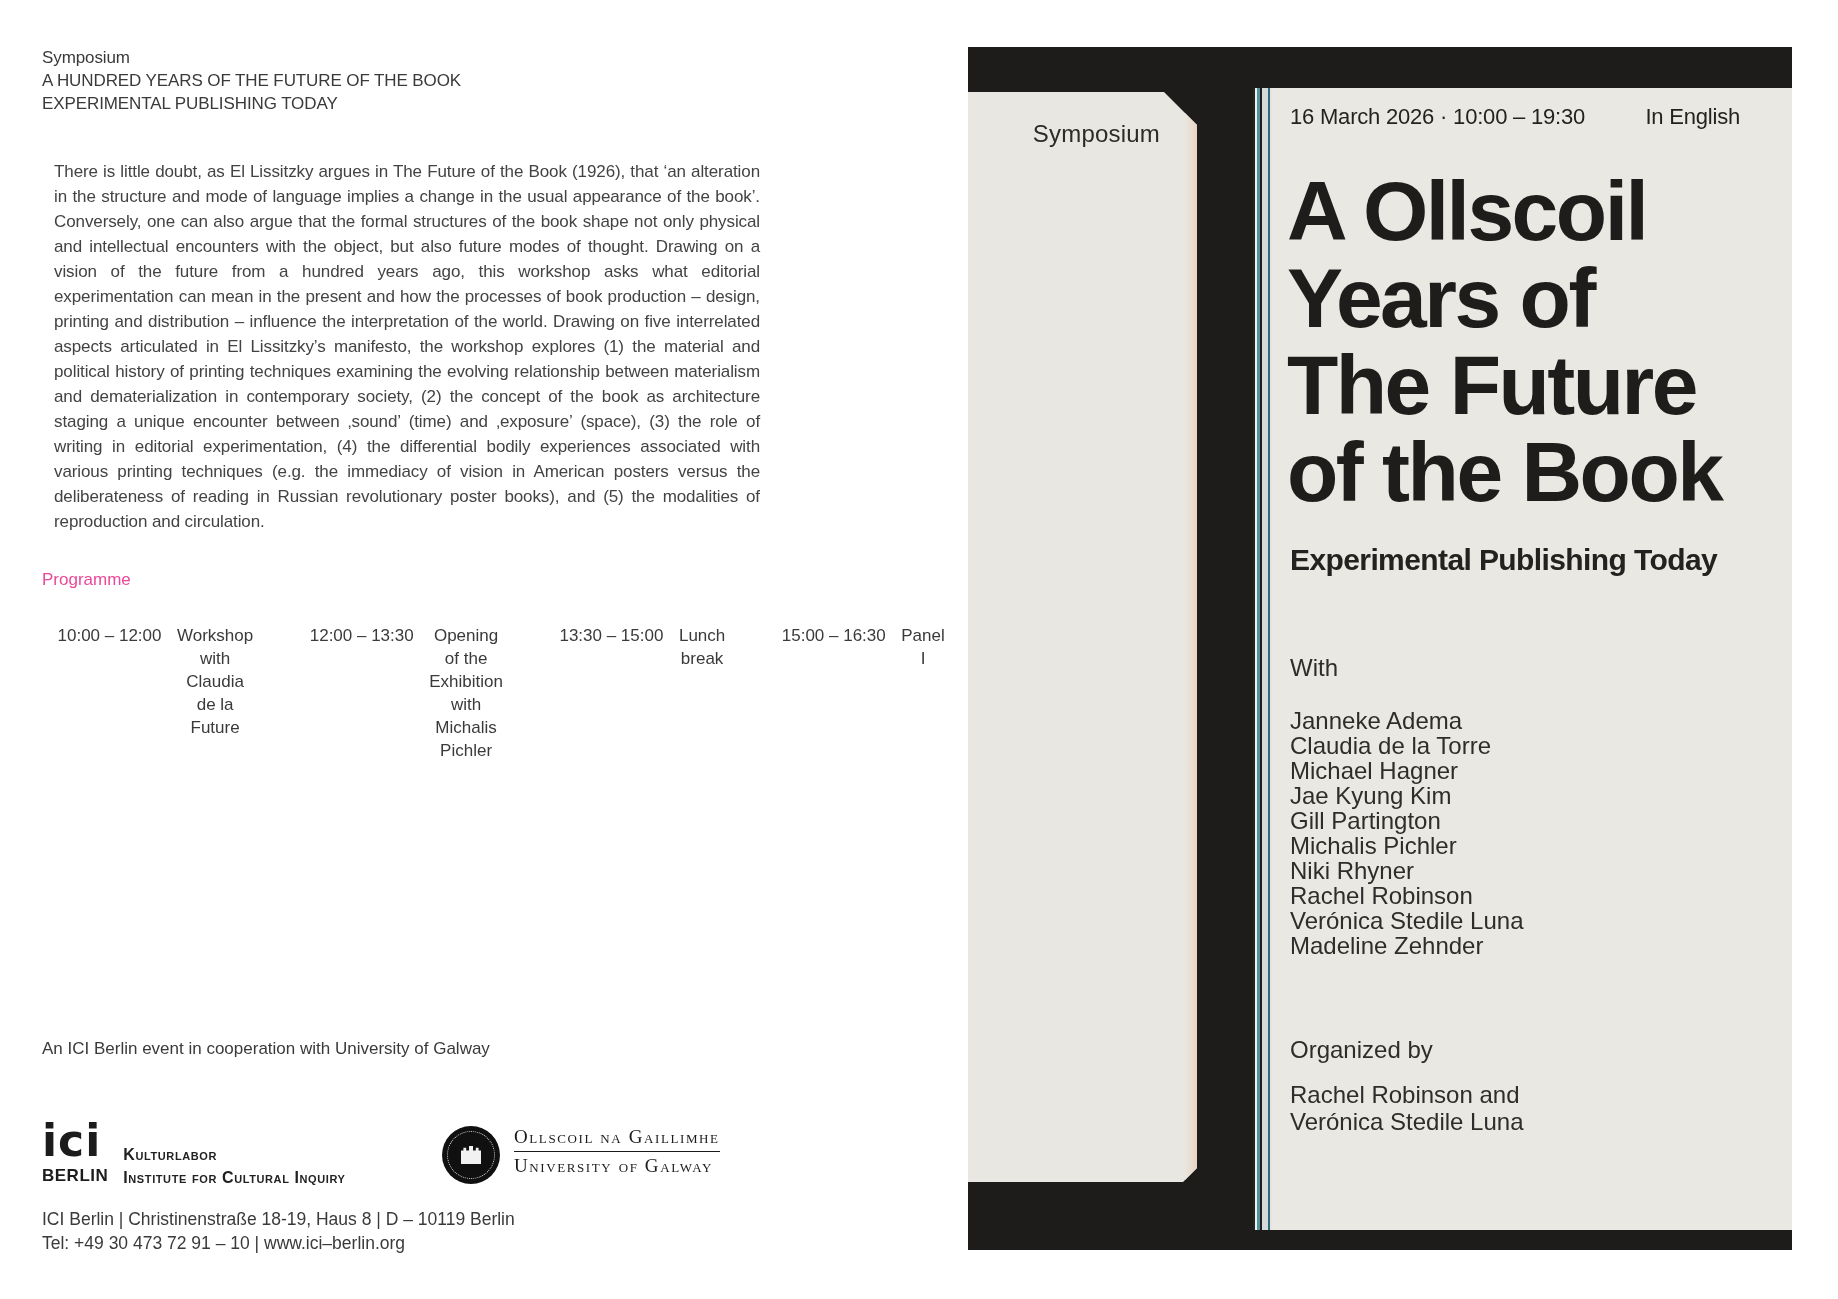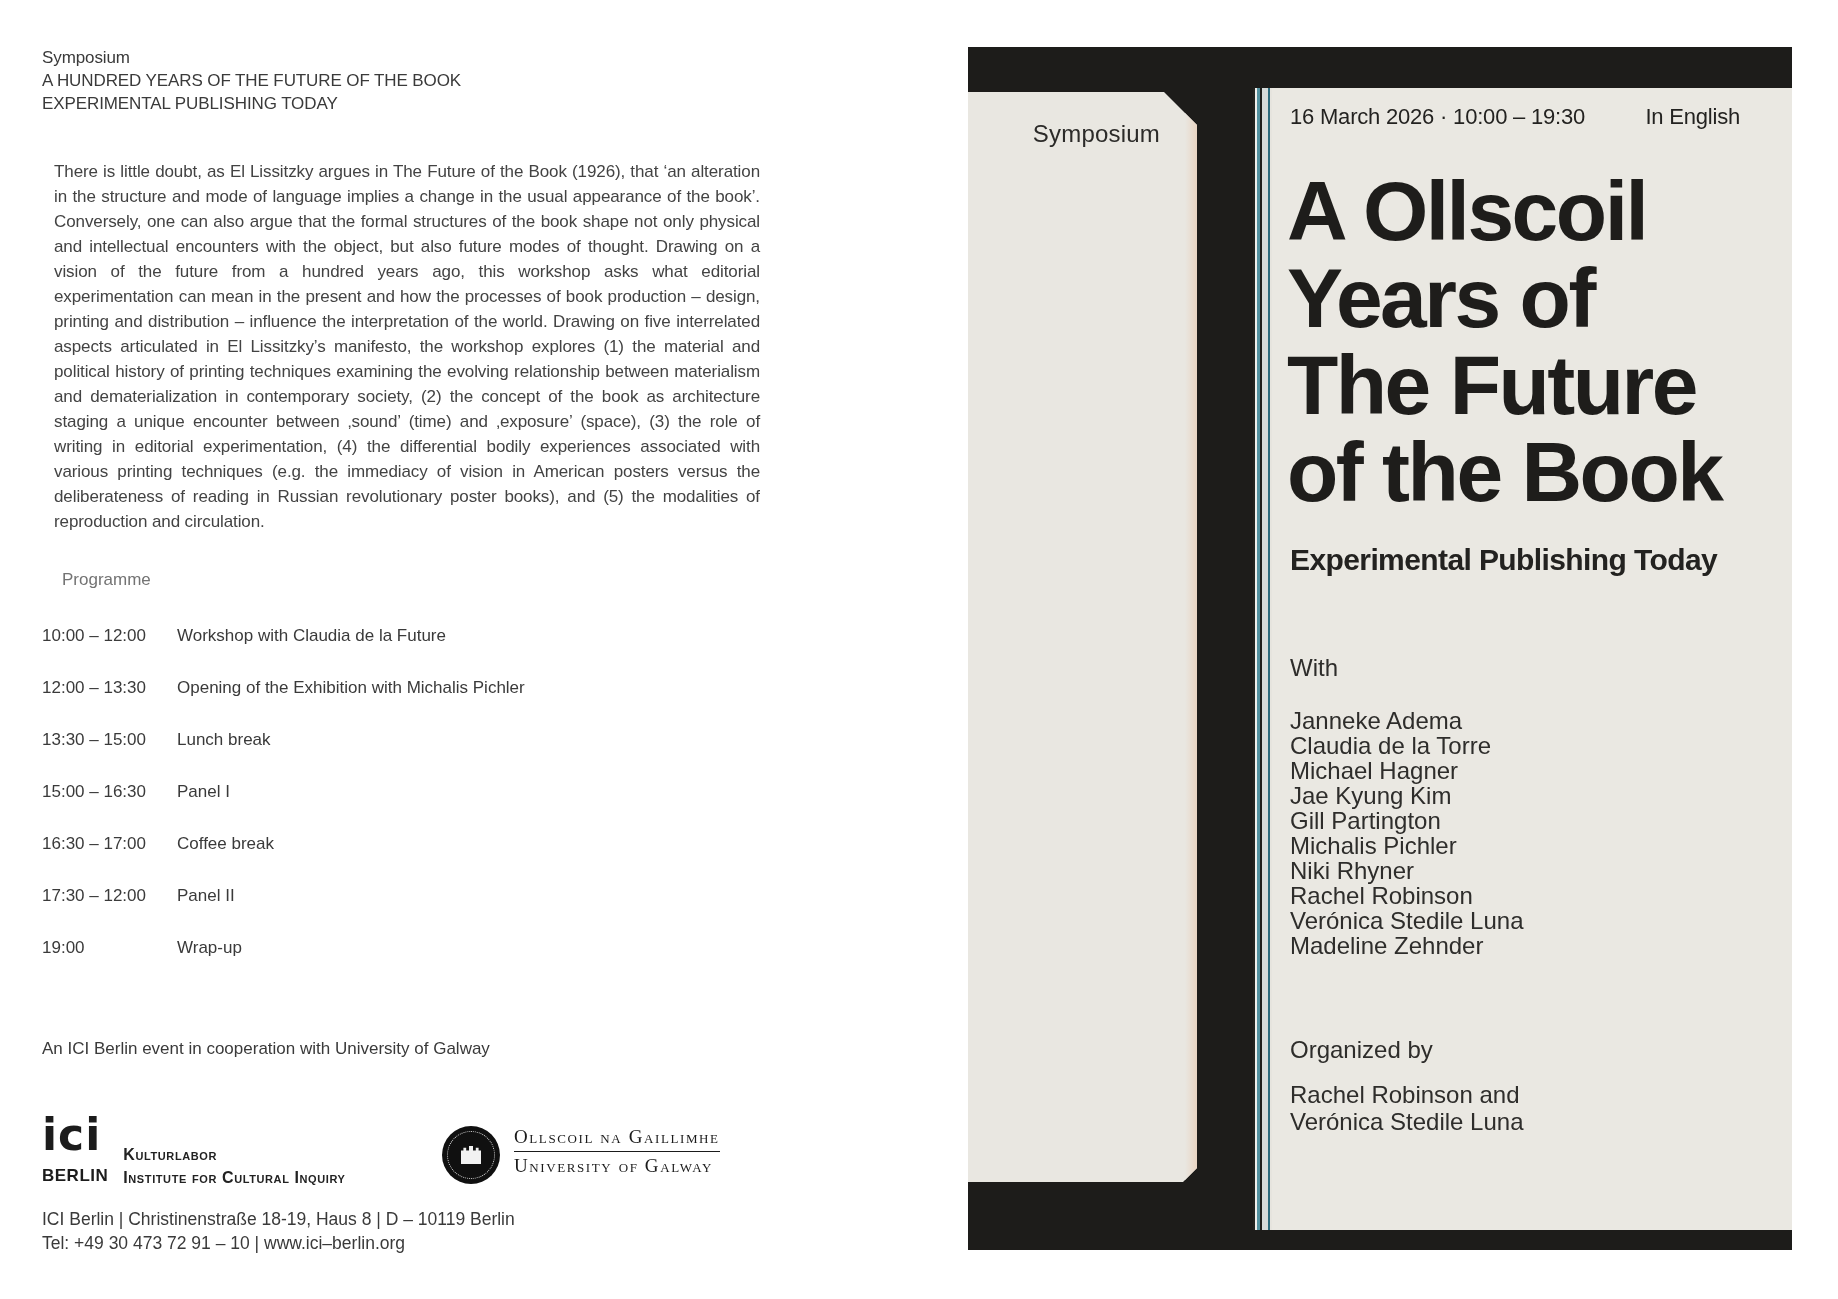--- a/index.html
+++ b/index.html
@@ -4,30 +4,30 @@
 <style>
   html,body{margin:0;padding:0;background:#fff;}
   .page{position:relative;width:1838px;height:1299px;background:#ffffff;overflow:hidden;
         font-family:"Liberation Sans", sans-serif;color:#3f3f3f;}
 
   
   .left-col{position:absolute;left:42px;top:0;width:706px;height:1299px;}
   .doc-header{position:absolute;left:0;top:46px;font-size:17px;line-height:23px;color:#3a3a3a;letter-spacing:-0.1px;}
   .intro{position:absolute;left:0;top:147px;width:706px;margin:12px;font-size:17px;line-height:25px;
          text-align:justify;color:#434343;letter-spacing:-0.1px;}
-  .prog-title{position:absolute;left:0;top:570px;font-size:17px;color:#737373;margin-left:20px;}
-  .prog{position:absolute;left:0;top:624px;width:706px;display:flex;flex-direction:column;gap:29px;}
+  .prog-title{position:absolute;left:0;top:570px;font-size:17px;color:#ec4899;}
+  .prog{position:absolute;left:0;top:624px;width:706px;display:flex;flex-direction:row;gap:41px;text-align:center;}
   .prog-row{display:flex;font-size:17px;line-height:23px;color:#3a3a3a;}
   .prog-time{width:135px;flex:0 0 135px;}
   .coop{position:absolute;left:0;top:1039px;font-size:17px;color:#3a3a3a;}
 
   .logos{position:absolute;left:0;top:1112px;width:706px;height:80px;}
   .ici{position:absolute;left:0;bottom:6px;display:flex;align-items:flex-end;gap:15px;color:#1c1c1c;}
   .ici-word{font-family:"DejaVu Sans", sans-serif;font-weight:bold;font-size:44px;line-height:30px;letter-spacing:1px;}
-  .ici-city{font-weight:bold;font-size:17px;letter-spacing:0.5px;margin-top:16px;}
+  .ici-city{font-weight:bold;font-size:17px;letter-spacing:0.5px;margin-top:10px;}
   .ici-right{display:flex;flex-direction:column;gap:8px;padding-bottom:1px;}
   .ici-right div{font-weight:bold;font-variant:small-caps;font-size:16px;line-height:15px;letter-spacing:0.6px;color:#222;}
   .galway{position:absolute;left:400px;bottom:8px;display:flex;align-items:flex-start;gap:14px;}
   .seal{position:relative;width:58px;height:58px;border-radius:50%;background:#101010;flex:0 0 58px;}
   .seal-ring{position:absolute;inset:5px;border-radius:50%;border:1.5px dotted #d8d8d8;}
   .seal-castle{position:absolute;left:50%;top:50%;transform:translate(-50%,-50%);width:20px;height:18px;background:#f2f2f2;
       clip-path:polygon(0 100%,0 25%,12% 25%,12% 10%,26% 10%,26% 25%,40% 25%,40% 0,60% 0,60% 25%,74% 25%,74% 10%,88% 10%,88% 25%,100% 25%,100% 100%);}
   .galway-text{font-family:"Liberation Serif", serif;color:#1b1b1b;}
   .galway-l1{font-variant:small-caps;font-size:19px;letter-spacing:1.6px;padding-bottom:3px;border-bottom:1.6px solid #1b1b1b;}
   .galway-l2{font-variant:small-caps;font-size:19px;letter-spacing:1.6px;padding-top:3px;}

